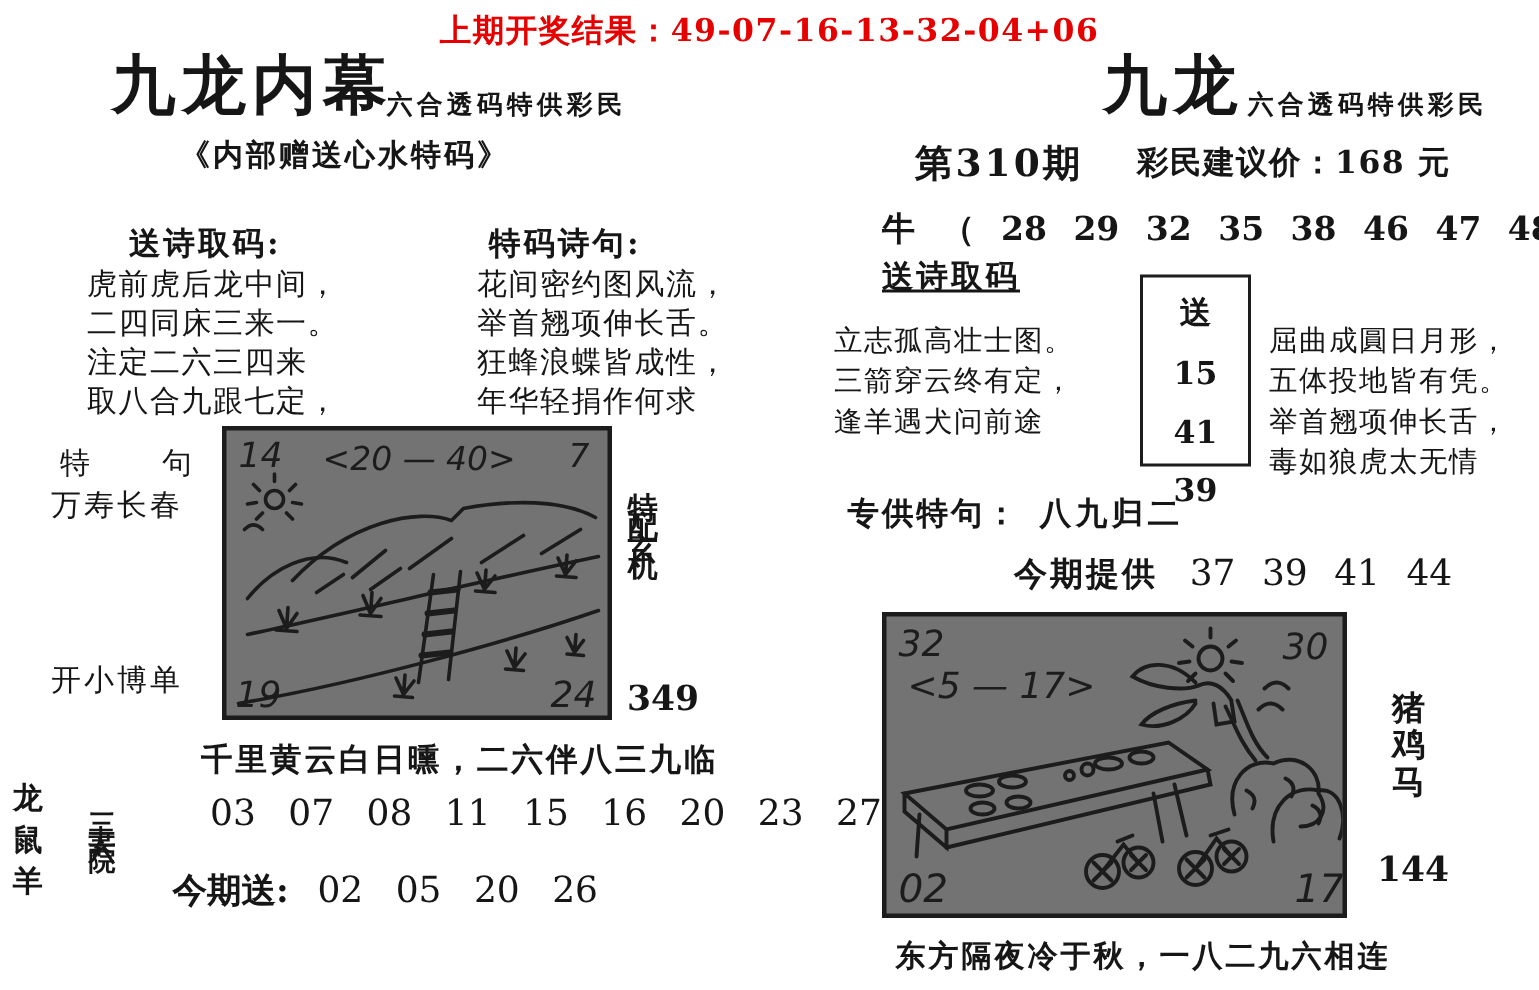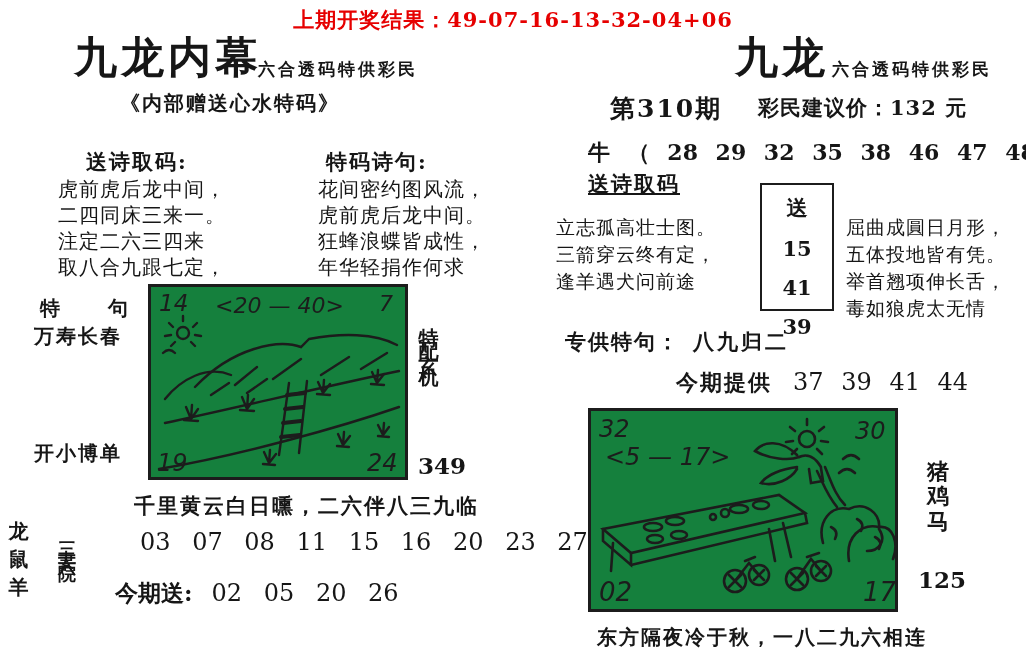--- a/index.html
+++ b/index.html
@@ -13,28 +13,28 @@
   .banner{
     left:0;top:6px;width:1026px;text-align:center;
     font-size:21px;font-weight:bold;letter-spacing:1px;
   }
   .title-big{font-size:43px;font-weight:900;letter-spacing:4px;line-height:1;}
   .subtitle{font-size:17px;font-weight:bold;letter-spacing:3px;}
   .gift-line{font-size:20px;font-weight:bold;letter-spacing:2px;}
   .poem-title{font-size:21px;font-weight:bold;letter-spacing:2px;}
   .poem{font-size:20px;line-height:26px;letter-spacing:1px;white-space:nowrap;}
   .poem2{font-size:19px;line-height:27px;letter-spacing:1px;white-space:nowrap;}
-  .label20{font-size:20px;font-weight:bold;letter-spacing:2px;}
+  .label20{font-size:20px;font-weight:normal;letter-spacing:2px;}
   .vert{
     writing-mode:vertical-rl;text-orientation:upright;
     font-size:20px;font-weight:bold;
   }
   .numrow{font-size:24px;font-weight:normal;word-spacing:14px;font-family:"DejaVu Serif",serif;}
   .hand{font-family:"DejaVu Sans","Liberation Sans",sans-serif;font-style:italic;}
-  .sketch{border:3px solid #1c1c1c;background:#15803d;}
+  .sketch{border:3px solid #1c1c1c;background:#737373;}
   svg{display:block;}
   .issue{font-size:25px;font-weight:bold;letter-spacing:2px;}
   .price{font-size:21px;font-weight:bold;letter-spacing:1px;}
   .zline{font-size:22px;font-weight:bold;word-spacing:10px;white-space:nowrap;}
   .sendbox{
     border:2px solid #1c1c1c;width:70px;text-align:center;
     font-size:21px;font-weight:bold;
   }
   .sendbox div{margin:9px 0 14px 0;}
   .verse{font-size:21px;font-weight:bold;letter-spacing:2px;white-space:nowrap;}
@@ -54,21 +54,21 @@
   <div class="abs poem" style="left:58px;top:176px;">
     <div>虎前虎后龙中间，</div>
     <div>二四同床三来一。</div>
     <div>注定二六三四来</div>
     <div>取八合九跟七定，</div>
   </div>
 
   <div class="abs poem-title" style="left:326px;top:148px;">特码诗句:</div>
   <div class="abs poem" style="left:318px;top:176px;">
     <div>花间密约图风流，</div>
-    <div>虎前虎后龙中间。</div>
+    <div>举首翘项伸长舌。</div>
     <div>狂蜂浪蝶皆成性，</div>
     <div>年华轻捐作何求</div>
   </div>
 
   <div class="abs label20" style="left:40px;top:295px;letter-spacing:14px;">特　句</div>
   <div class="abs label20" style="left:34px;top:323px;">万寿长春</div>
   <div class="abs label20" style="left:34px;top:440px;">开小博单</div>
 
   <div class="abs sketch" style="left:148px;top:284px;width:254px;height:190px;">
     <svg width="254" height="190" viewBox="0 0 254 190" stroke="#1c1c1c" fill="none" stroke-width="2.4" stroke-linecap="round">
@@ -124,21 +124,21 @@
 
   <div class="abs" style="left:115px;top:578px;">
     <span style="font-size:23px;font-weight:bold;">今期送:</span>
     <span class="numrow" style="margin-left:14px;">02 05 20 26</span>
   </div>
 
   <div class="abs title-big" style="left:735px;top:36px;">九龙</div>
   <div class="abs subtitle" style="left:832px;top:58px;">六合透码特供彩民</div>
 
   <div class="abs issue" style="left:610px;top:92px;">第310期</div>
-  <div class="abs price" style="left:758px;top:94px;">彩民建议价：132 元</div>
+  <div class="abs price" style="left:758px;top:94px;">彩民建议价：168 元</div>
 
   <div class="abs zline" style="left:588px;top:138px;">牛 （ 28 29 32 35 38 46 47 48 49 　）羊</div>
 
   <div class="abs poem-title" style="left:588px;top:170px;text-decoration:underline;">送诗取码</div>
 
   <div class="abs sendbox" style="left:760px;top:183px;height:124px;">
     <div>送</div>
     <div>15</div>
     <div>41</div>
     <div>39</div>
@@ -219,17 +219,17 @@
         <circle cx="206" cy="168" r="11"></circle>
           <path d="M200,162 l12,12 M212,162 l-12,12"></path>
         <circle cx="230" cy="160" r="10"></circle>
           <path d="M225,155 l10,10 M235,155 l-10,10"></path>
         <path d="M206,168 L220,148 L230,160 M216,146 l12,-4"></path>
       </g>
     </svg>
   </div>
 
   <div class="abs vert" style="left:924px;top:442px;letter-spacing:26px;font-size:22px;">猪鸡马</div>
-  <div class="abs" style="left:918px;top:566px;font-size:23px;font-weight:bold;">125</div>
+  <div class="abs" style="left:918px;top:566px;font-size:23px;font-weight:bold;">144</div>
 
   <div class="abs verse" style="left:584px;top:624px;font-size:20px;margin-left:13px;">东方隔夜冷于秋，一八二九六相连</div>
 
 </div>
 
 </body></html>

